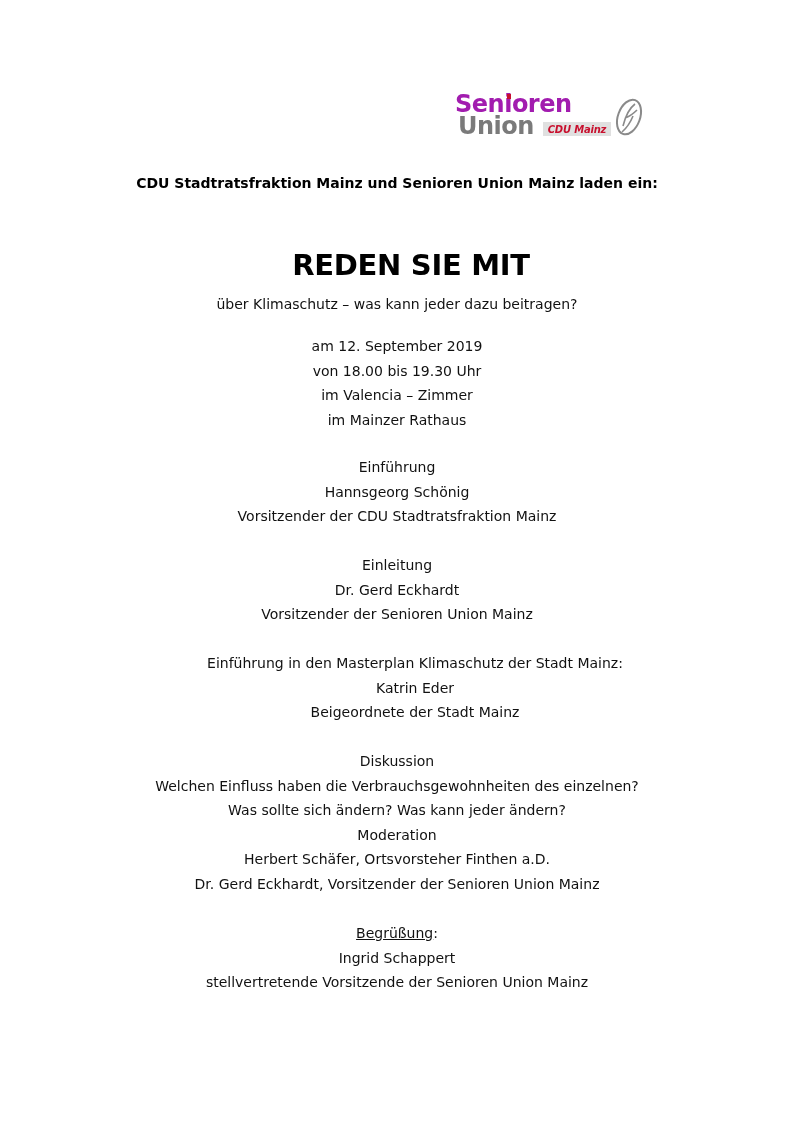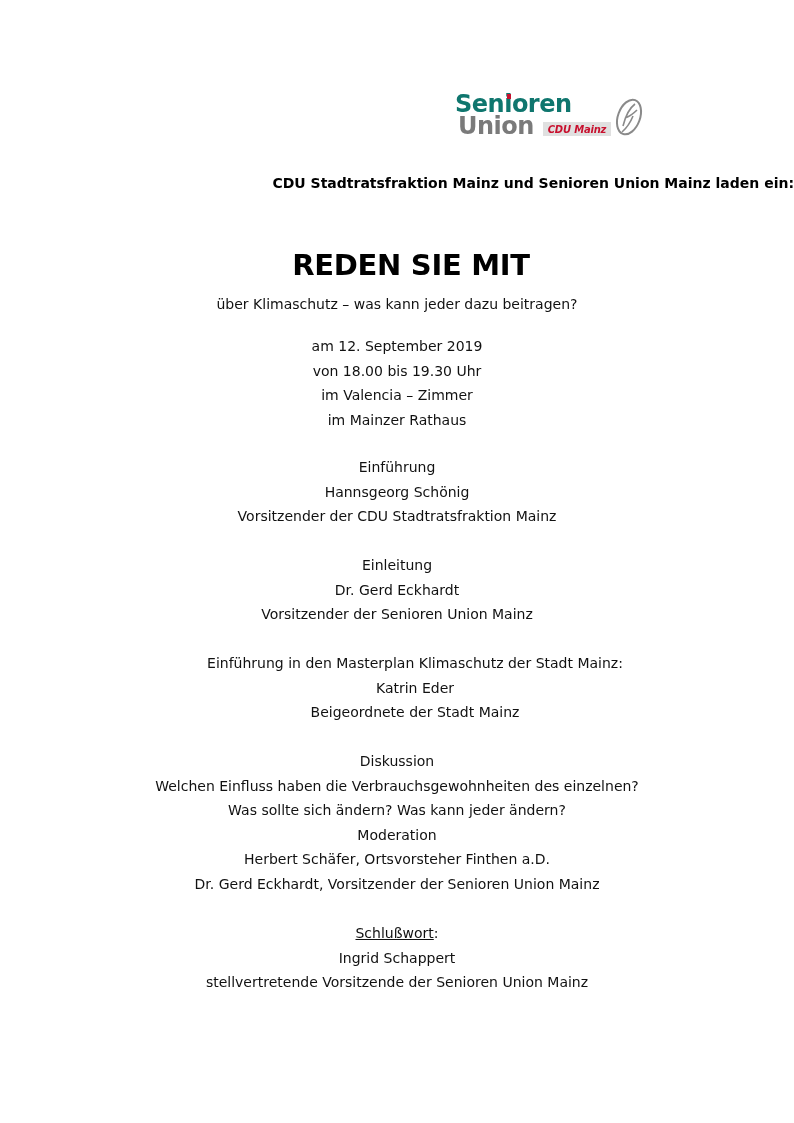--- a/index.html
+++ b/index.html
@@ -7,41 +7,41 @@
       width: 794px; height: 1123px; position: relative; overflow: hidden;
       font-family: "DejaVu Sans", "Liberation Sans", sans-serif;
       color: #111;
     }
     .logo {
       position: absolute; left: 455px; top: 92px; width: 195px; height: 52px;
     }
     .logo .senioren {
       position: absolute; left: 0; top: 0;
       font-family: "DejaVu Sans", sans-serif; font-size: 24px; font-weight: bold;
-      color: #0f766e; letter-spacing: -0.5px; line-height: 24px;
+      color: #a21caf; letter-spacing: -0.5px; line-height: 24px;
     }
     .logo .union {
       position: absolute; left: 3px; top: 22px;
       font-family: "DejaVu Sans", sans-serif; font-size: 24px; font-weight: bold;
       color: #7a7a7a; letter-spacing: -0.5px; line-height: 24px;
     }
     .logo .i-bar {
       position: absolute; left: 52px; top: 2px; width: 4px; height: 5px; background: #c8102e;
     }
     .logo .cdu-box {
       position: absolute; left: 88px; top: 30px; width: 68px; height: 14px;
       background: #e0e0e0; display: flex; align-items: center; justify-content: center;
       font-family: "DejaVu Sans", sans-serif; font-size: 10px; font-weight: bold; font-style: italic;
       color: #c8102e; letter-spacing: -0.2px;
     }
     .logo .emblem {
       position: absolute; left: 160px; top: 4px; width: 28px; height: 42px;
     }
     .intro {
-      position: absolute; left: 0; right: 0; top: 175px; text-align: right;
+      position: absolute; left: 0; right: 0; top: 175px; text-align: center;
       font-size: 14px; font-weight: bold; color: #000;
     }
     .title {
       position: absolute; left: 0; right: 0; top: 248px; text-align: center;
       font-size: 29px; font-weight: bold; color: #000; letter-spacing: -0.3px; margin-left: 28px;
     }
     .subtitle {
       position: absolute; left: 0; right: 0; top: 296px; text-align: center;
       font-size: 14px; color: #111;
     }
@@ -100,16 +100,16 @@
 <div class="block" style="top:749px;">
   <div>Diskussion</div>
   <div>Welchen Einfluss haben die Verbrauchsgewohnheiten des einzelnen?</div>
   <div>Was sollte sich ändern? Was kann jeder ändern?</div>
   <div>Moderation</div>
   <div>Herbert Schäfer, Ortsvorsteher Finthen a.D.</div>
   <div>Dr. Gerd Eckhardt, Vorsitzender der Senioren Union Mainz</div>
 </div>
 
 <div class="block" style="top:921px;">
-  <div><span class="u">Schlußwort</span><span>:</span></div>
+  <div><span class="u">Begrüßung</span><span>:</span></div>
   <div>Ingrid Schappert</div>
   <div>stellvertretende Vorsitzende der Senioren Union Mainz</div>
 </div>
 
 </body></html>

